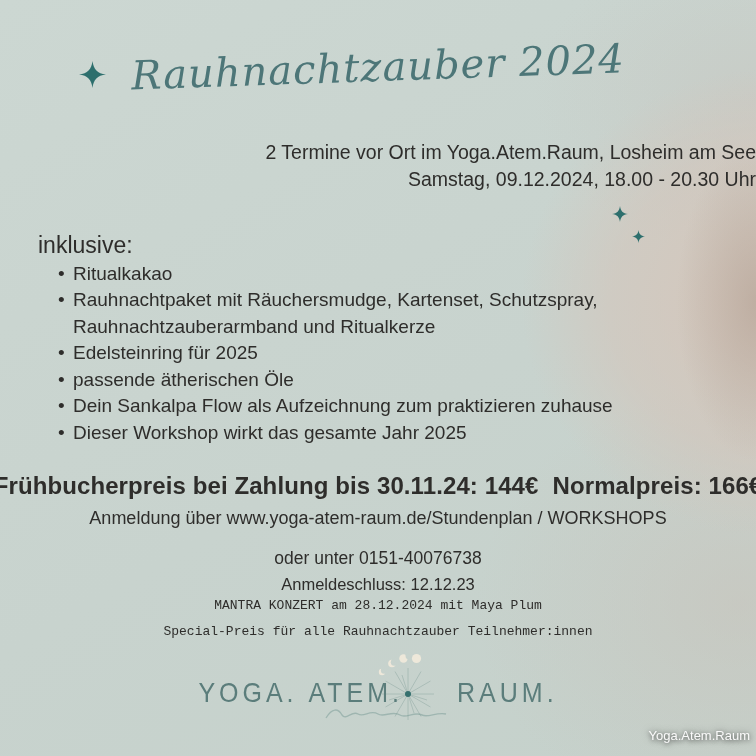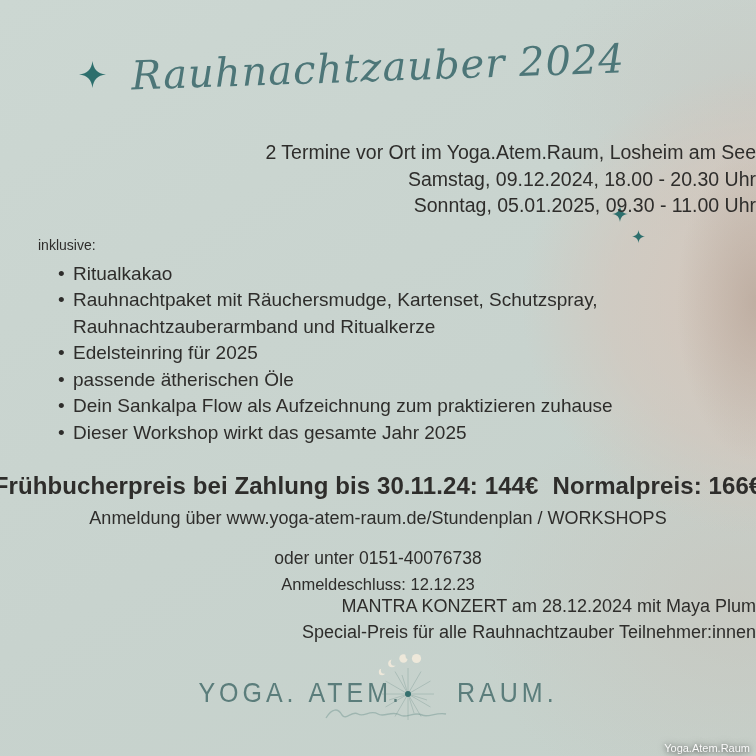--- a/index.html
+++ b/index.html
@@ -23,45 +23,45 @@
   }
   
   .sparkle svg{display:block;width:100%;height:100%;}
   .sparkle-1{top:61px;left:79px;width:27px;height:27px;}
   .sparkle-2{top:206px;left:612px;width:16px;height:16px;}
   .sparkle-3{top:230px;left:632px;width:13px;height:13px;}
   
   .intro{top:139px;left:0;width:100%;text-align:right;font-size:19.5px;line-height:26.5px;}
   
   .includes{top:232px;left:38px;width:666px;font-size:19px;line-height:26.5px;}
-  .includes-heading{margin:0 0 2px 0;font-weight:400;font-size:14px;}
+  .includes-heading{margin:0 0 2px 0;font-weight:400;font-size:23px;}
   .includes ul{list-style:none;margin:0;padding:0 0 0 20px;}
   .includes li{position:relative;padding-left:15px;}
   .includes li::before{content:"\2022";position:absolute;left:0;top:0;}
   
   .pricing{top:472px;left:0;width:100%;text-align:center;}
   .price-line{display:flex;justify-content:center;gap:14px;font-size:24px;font-weight:700;white-space:nowrap;letter-spacing:.1px;}
   .price-sub1{font-size:18px;margin-top:8px;text-align:center;}
   .price-sub2{font-size:17.5px;margin-top:19px;}
   .price-sub3{font-size:16.5px;margin-top:6px;}
   
-  .concert{top:593px;left:0;width:100%;text-align:right;font-size:18px;line-height:26px;}
+  .concert{top:593px;left:0;width:100%;text-align:center;font-size:13px;line-height:26px;font-family:Liberation Mono, monospace;}
   
   .logo-row{
     top:676px;left:0;width:100%;display:flex;justify-content:center;align-items:flex-start;
     color:#5b7d7b;font-size:25px;letter-spacing:4px;font-weight:400;
     transform:scaleY(1.12);transform-origin:top center;
   }
   .logo-gap{width:54px;}
   .logo-moons{top:652px;left:376px;width:50px;height:28px;}
   .logo-dandelion{top:666px;left:380px;width:56px;height:56px;}
   .logo-tagline{top:702px;left:322px;width:130px;height:24px;opacity:.45;}
   
   .watermark{
-    right:6px;bottom:2px;font-size:11px;color:#fafafa;
+    right:6px;bottom:13px;font-size:13px;color:#fafafa;
     text-shadow:0 1px 4px rgba(30,30,30,.65),0 0 10px rgba(30,30,30,.35);
   }
 </style>
 </head>
 <body>
 
 <div class="canvas">
 
   <span class="abs sparkle sparkle-1">
     <svg viewBox="0 0 100 100">
@@ -77,21 +77,20 @@
     <svg viewBox="0 0 100 100">
         <path fill="#2d6f6d" d="M50 0 C54 32 68 46 100 50 C68 54 54 68 50 100 C46 68 32 54 0 50 C32 46 46 32 50 0 Z"></path>
       </svg>
   </span>
 
   <div class="abs title">Rauhnachtzauber 2024</div>
 
   <div class="abs intro">
     <div>2 Termine vor Ort im Yoga.Atem.Raum, Losheim am See</div>
     <div>Samstag, 09.12.2024, 18.00 - 20.30 Uhr</div>
-    <div>Sonntag, 05.01.2025, 09.30 - 11.00 Uhr</div>
   </div>
 
   <div class="abs includes">
     <p class="includes-heading">inklusive:</p>
     <ul>
       <li>Ritualkakao</li>
       <li>Rauhnachtpaket mit Räuchersmudge, Kartenset, Schutzspray, Rauhnachtzauberarmband und Ritualkerze</li>
       <li>Edelsteinring für 2025</li>
       <li>passende ätherischen Öle</li>
       <li>Dein Sankalpa Flow als Aufzeichnung zum praktizieren zuhause</li>

